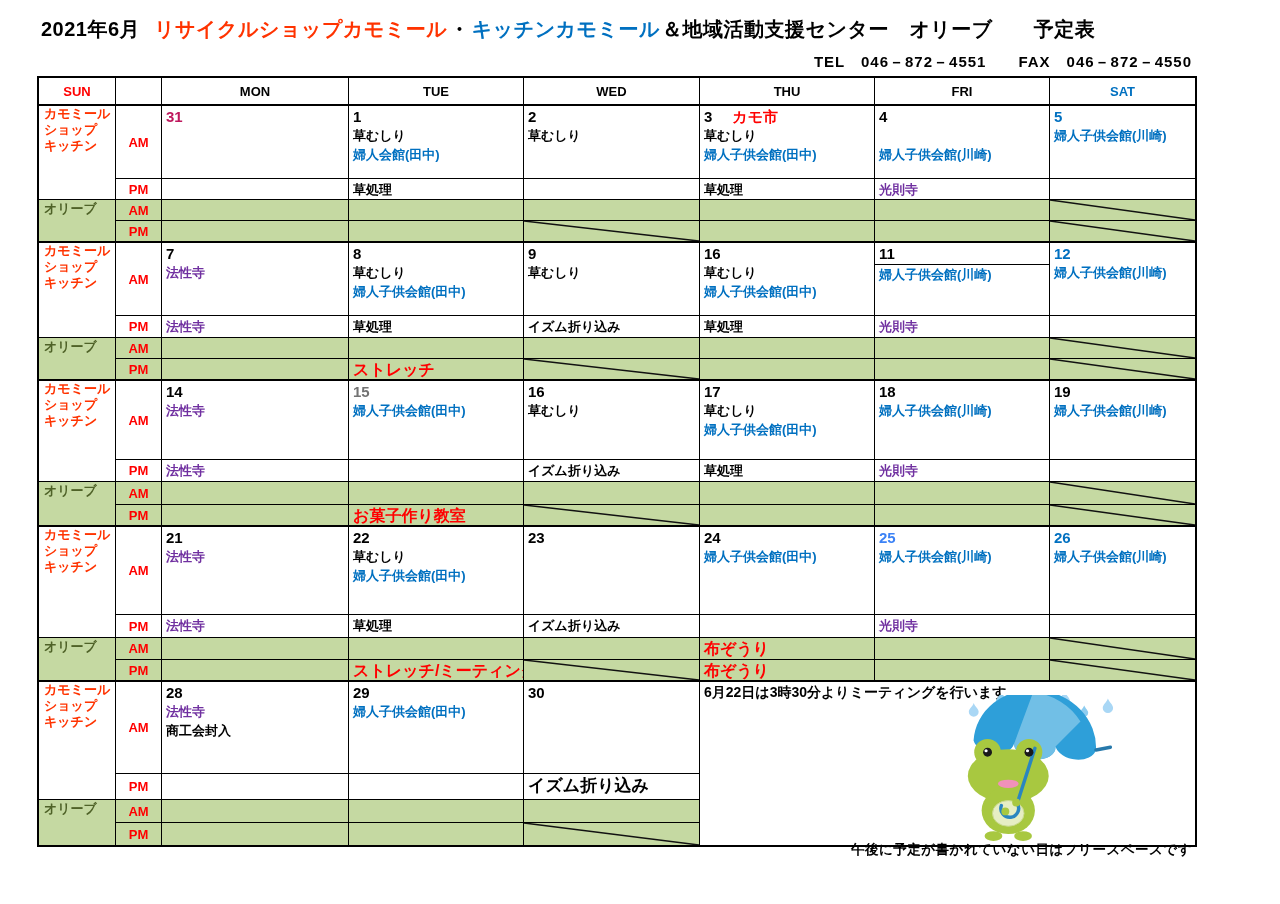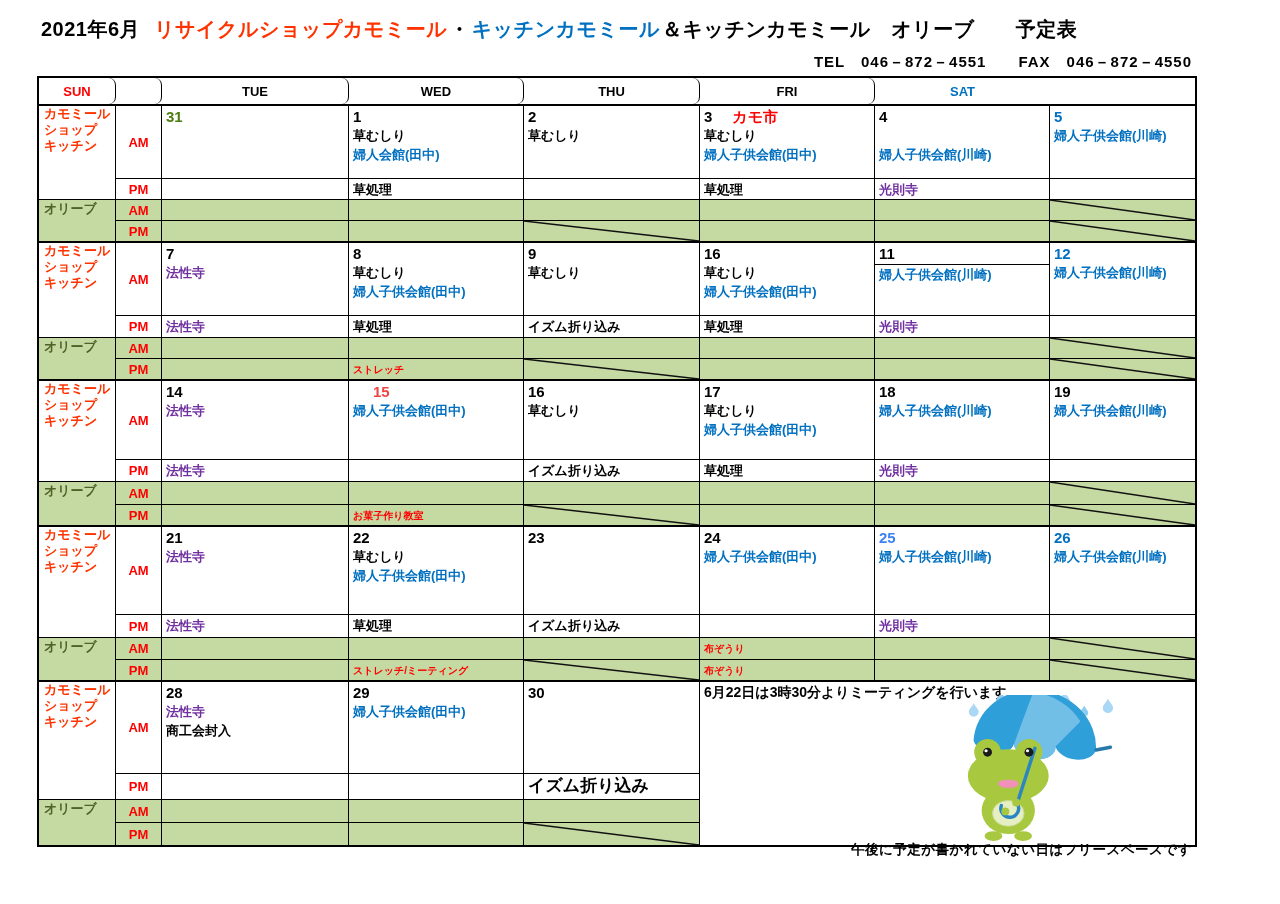--- a/index.html
+++ b/index.html
@@ -7,79 +7,80 @@
        font-family:"Liberation Sans","DejaVu Sans",sans-serif;font-weight:bold;color:#000;}
   
   #title{position:absolute;left:41px;top:16px;font-size:20px;letter-spacing:.5px;white-space:nowrap;}
   #title span{margin-right:2px;text-align:right;}
   #title .gap{margin-right:14px;}
   #contact{position:absolute;top:53px;right:88px;font-size:15px;letter-spacing:1px;}
   
   #calendar{position:absolute;left:37px;top:76px;border:2px solid #000;background:#fff;}
   .grid{display:grid;}
   .hdr-cell{border-right:1px solid #000;display:flex;align-items:center;justify-content:center;
-            font-size:13px;height:26px;border-radius:7px;}
+            font-size:13px;height:26px;}
   .hdr-cell:last-child{border-right:none;}
   .week{border-top:2px solid #000;display:grid;}
   .cell{position:relative;border-right:1px solid #000;box-sizing:border-box;overflow:hidden;background:#fff;}
   .cell.lastcol{border-right:none;}
   .cell.rt{border-top:1px solid #000;}
   .cell.green{background:#c5d9a2;}
   .lblcell{display:flex;flex-direction:column;justify-content:flex-start;padding-left:5px;box-sizing:border-box;}
   .kamo-line{color:#ff3300;font-size:13px;line-height:16px;}
   .olive-lbl{color:#4f6228;font-size:13px;}
   .ampm{display:flex;align-items:center;justify-content:center;color:#ff0000;font-size:13px;}
   .numrow{font-size:15px;line-height:19px;padding:1px 4px 0 4px;white-space:nowrap;}
   .numrow.uline{border-bottom:1.5px solid #000;padding-bottom:1px;}
   .num-extra{color:#ff0000;font-size:15px;margin-left:20px;}
   .tline{font-size:13px;line-height:19px;padding:0 4px;white-space:nowrap;}
   .pmtext{font-size:13px;line-height:20px;padding:1px 4px;white-space:nowrap;}
   .pmtext.big{font-size:17px;line-height:22px;}
-  .olive-act{color:#ff0000;font-size:10px;line-height:19px;padding:1px 4px;white-space:nowrap;}
+  .olive-act{color:#ff0000;font-size:16px;line-height:19px;padding:1px 4px;white-space:nowrap;}
   svg.diag{position:absolute;left:0;top:0;width:100%;height:100%;display:block;}
   
   #notecell{position:relative;background:#fff;box-sizing:border-box;}
   #note-text{font-size:14px;padding:2px 4px;white-space:nowrap;}
   #frogbox{position:absolute;right:52px;bottom:2px;width:230px;height:148px;}
   #footnote{position:absolute;top:841px;right:88px;font-size:13.5px;letter-spacing:.5px;}
 </style>
 </head>
 <body>
 
 <div id="app">
 
-  <div id="title"><span class="gap" style="color: rgb(0, 0, 0);">2021年6月</span><span style="color: rgb(255, 51, 0);">リサイクルショップカモミール</span><span style="color: rgb(0, 0, 0);">・</span><span style="color: rgb(0, 112, 192);">キッチンカモミール</span><span style="color: rgb(0, 0, 0);">＆キッチンカモミール　オリーブ　　予定表</span></div>
+  <div id="title"><span class="gap" style="color: rgb(0, 0, 0);">2021年6月</span><span style="color: rgb(255, 51, 0);">リサイクルショップカモミール</span><span style="color: rgb(0, 0, 0);">・</span><span style="color: rgb(0, 112, 192);">キッチンカモミール</span><span style="color: rgb(0, 0, 0);">＆地域活動支援センター　オリーブ　　予定表</span></div>
 
   <div id="contact">TEL　046－872－4551　　FAX　046－872－4550</div>
 
   <div id="calendar">
       <div class="grid" style="grid-template-columns: 77px 46px 187px 175px 176px 175px 175px 145px;">
         <div class="hdr-cell" style="color: rgb(255, 0, 0);">SUN</div>
         <div class="hdr-cell"></div>
+        <div class="hdr-cell" style="color: rgb(0, 0, 0);">MON</div>
         <div class="hdr-cell" style="color: rgb(0, 0, 0);">TUE</div>
         <div class="hdr-cell" style="color: rgb(0, 0, 0);">WED</div>
         <div class="hdr-cell" style="color: rgb(0, 0, 0);">THU</div>
         <div class="hdr-cell" style="color: rgb(0, 0, 0);">FRI</div>
         <div class="hdr-cell" style="color: rgb(0, 112, 192);">SAT</div>
       </div>
       <div class="week" style="grid-template-columns: 77px 46px 187px 175px 176px 175px 175px 145px; grid-template-rows: 72px 21px 21px 21px;">
         <div class="cell lblcell" style="grid-area: 1 / 1 / 3 / 2;">
           <div class="kamo-line">カモミール</div>
           <div class="kamo-line">ショップ</div>
           <div class="kamo-line">キッチン</div>
         </div>
         <div class="cell lblcell green rt" style="grid-area: 3 / 1 / 5 / 2;">
           <div class="olive-lbl">オリーブ</div>
         </div>
         <div class="cell ampm " style="grid-area: 1 / 2 / 2 / 3;">AM</div>
         <div class="cell ampm rt" style="grid-area: 2 / 2 / 3 / 3;">PM</div>
         <div class="cell ampm rt green" style="grid-area: 3 / 2 / 4 / 3;">AM</div>
         <div class="cell ampm rt green" style="grid-area: 4 / 2 / 5 / 3;">PM</div>
         <div class="cell" style="grid-area: 1 / 3 / 2 / 4;">
-          <div class="numrow"><span style="color: #4d7c0f;">31</span></div>
+          <div class="numrow"><span style="color: #be185d;">31</span></div>
         </div>
         <div class="cell rt" style="grid-area: 2 / 3 / 3 / 4;"></div>
         <div class="cell rt green" style="grid-area: 3 / 3 / 4 / 4;"></div>
         <div class="cell rt green" style="grid-area: 4 / 3 / 5 / 4;"></div>
         <div class="cell" style="grid-area: 1 / 4 / 2 / 5;">
           <div class="numrow"><span style="color: rgb(0, 0, 0);">1</span></div>
           <div class="tline" style="color: rgb(0, 0, 0);">草むしり</div>
           <div class="tline" style="color: rgb(0, 112, 192);">婦人会館(田中)</div>
         </div>
         <div class="cell rt" style="grid-area: 2 / 4 / 3 / 5;">
@@ -232,21 +233,21 @@
         <div class="cell" style="grid-area: 1 / 3 / 2 / 4;">
           <div class="numrow"><span style="color: rgb(0, 0, 0);">14</span></div>
           <div class="tline" style="color: rgb(112, 48, 160);">法性寺</div>
         </div>
         <div class="cell rt" style="grid-area: 2 / 3 / 3 / 4;">
           <div class="pmtext" style="color: rgb(112, 48, 160);">法性寺</div>
         </div>
         <div class="cell rt green" style="grid-area: 3 / 3 / 4 / 4;"></div>
         <div class="cell rt green" style="grid-area: 4 / 3 / 5 / 4;"></div>
         <div class="cell" style="grid-area: 1 / 4 / 2 / 5;">
-          <div class="numrow"><span style="color: #ef4444; margin-left: 20px;">15</span></div>
+          <div class="numrow"><span style="color: #737373;">15</span></div>
           <div class="tline" style="color: rgb(0, 112, 192);">婦人子供会館(田中)</div>
         </div>
         <div class="cell rt" style="grid-area: 2 / 4 / 3 / 5;"></div>
         <div class="cell rt green" style="grid-area: 3 / 4 / 4 / 5;"></div>
         <div class="cell rt green" style="grid-area: 4 / 4 / 5 / 5;">
           <div class="olive-act">お菓子作り教室</div>
         </div>
         <div class="cell" style="grid-area: 1 / 5 / 2 / 6;">
           <div class="numrow"><span style="color: rgb(0, 0, 0);">16</span></div>
           <div class="tline" style="color: rgb(0, 0, 0);">草むしり</div>

